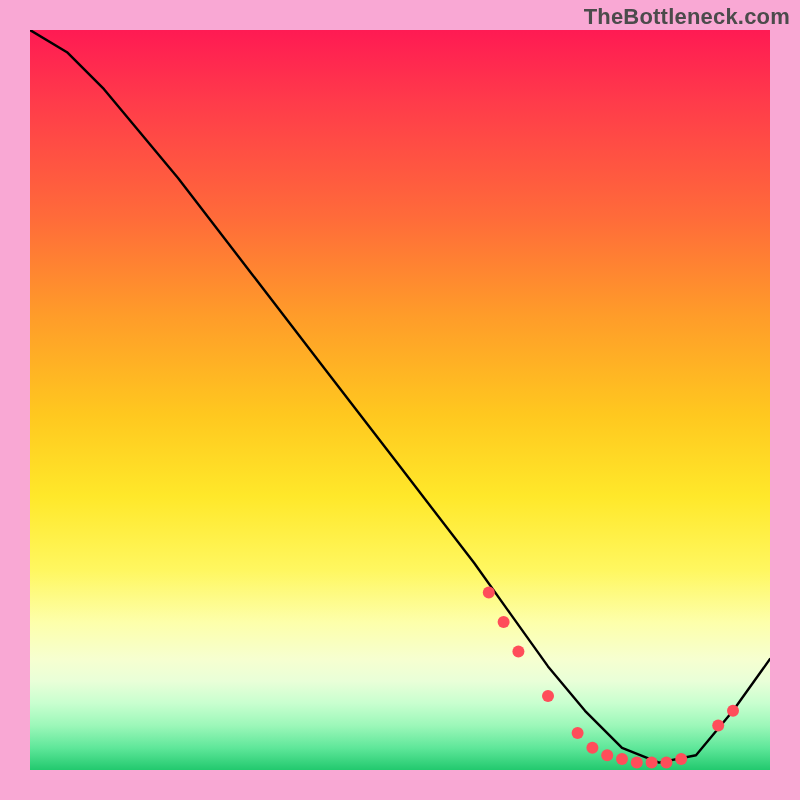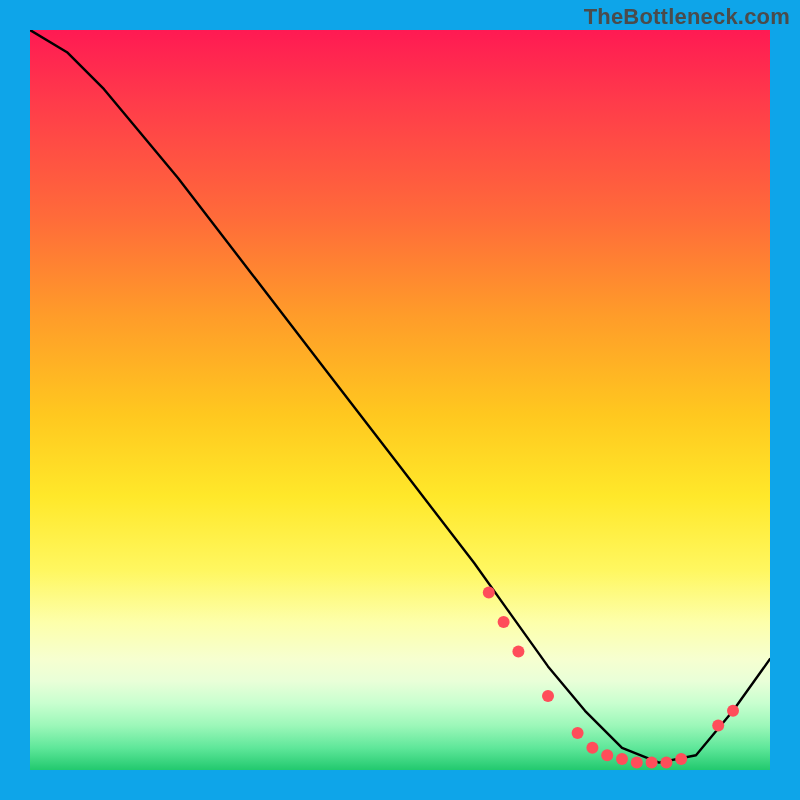--- a/index.html
+++ b/index.html
@@ -8,21 +8,21 @@
     width: 800px;
     height: 800px;
     background: #000;
     overflow: hidden;
     font-family: Arial, Helvetica, sans-serif;
   }
   .frame {
     position: relative;
     width: 800px;
     height: 800px;
-    background: #0ea5e9;
+    background: #f9a8d4;
   }
   .watermark {
     position: absolute;
     top: 4px;
     right: 10px;
     color: #4b4b4b;
     font-size: 22px;
     font-weight: 600;
     letter-spacing: 0.2px;
     z-index: 10;

